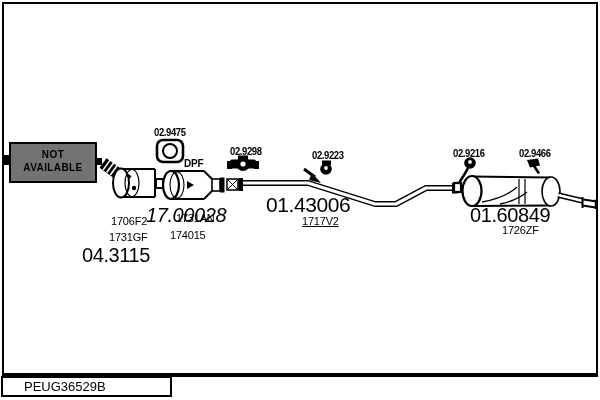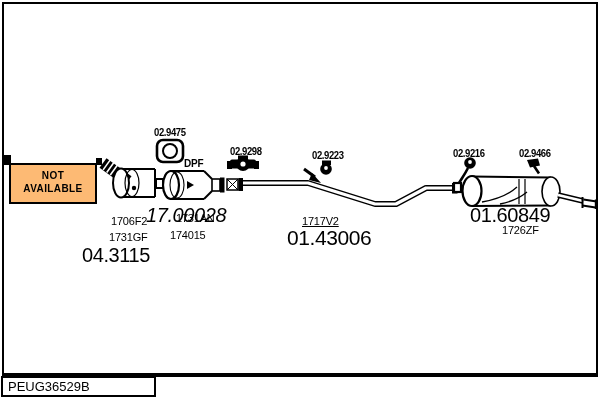--- a/index.html
+++ b/index.html
@@ -7,28 +7,27 @@
     position:relative;width:600px;height:400px;background:#fff;overflow:hidden;
     font-family:"Liberation Sans","DejaVu Sans",sans-serif;color:#000;
   }
   .frame{
     position:absolute;left:2px;top:2px;width:592px;height:369px;
     border:2px solid #000;border-bottom-width:4px;background:#fff;
   }
   .code-box{
     position:absolute;left:1px;top:376px;width:146px;height:17px;
     border:2px solid #000;background:#fff;z-index:20;
-    font-size:13px;line-height:17px;padding-left:5px;
+    font-size:13px;line-height:17px;padding-left:21px;
   }
   .na-box{
     position:absolute;left:9px;top:142px;width:84px;height:33px;
-    border:2px solid #000;background:#fdba74;text-align:center;
+    border:2px solid #000;background:#737373;text-align:center;
     font-size:10px;font-weight:bold;line-height:13px;padding-top:4px;
     letter-spacing:.4px;
-    margin-top:21px;
   }
   .part-num{
     position:absolute;font-size:20px;letter-spacing:-0.4px;line-height:22px;
     white-space:nowrap;
   }
   .part-num.mid{font-size:21px;}
   .sub-ref{
     position:absolute;font-size:11px;letter-spacing:-0.2px;line-height:12px;
     white-space:nowrap;
   }
@@ -164,21 +163,21 @@
 
   <div class="na-box">
     <div>NOT</div>
     <div>AVAILABLE</div>
   </div>
 
   <div class="dpf-tag">DPF</div>
 
   <div class="part-num" style="left:82px;top:196px;margin-top:48px;">04.3115</div>
   <div class="part-num" style="left:146px;top:204px;font-style:italic;">17.00028</div>
-  <div class="part-num mid" style="left:287px;top:194px;margin-top:33px;">01.43006</div>
+  <div class="part-num mid" style="left:266px;top:194px;">01.43006</div>
   <div class="part-num" style="left:470px;top:204px;">01.60849</div>
 
   <div class="sub-ref" style="left:111px;top:215px;">1706F2</div>
   <div class="sub-ref" style="left:109px;top:231px;">1731GF</div>
   <div class="sub-ref" style="left:176px;top:212px;">1731AN</div>
   <div class="sub-ref" style="left:170px;top:229px;">174015</div>
   <div class="sub-ref" style="left:302px;top:215px;text-decoration:underline;">1717V2</div>
   <div class="sub-ref" style="left:502px;top:224px;">1726ZF</div>
 
   <div class="fit-label" style="left:154px;top:127px;">02.9475</div>

